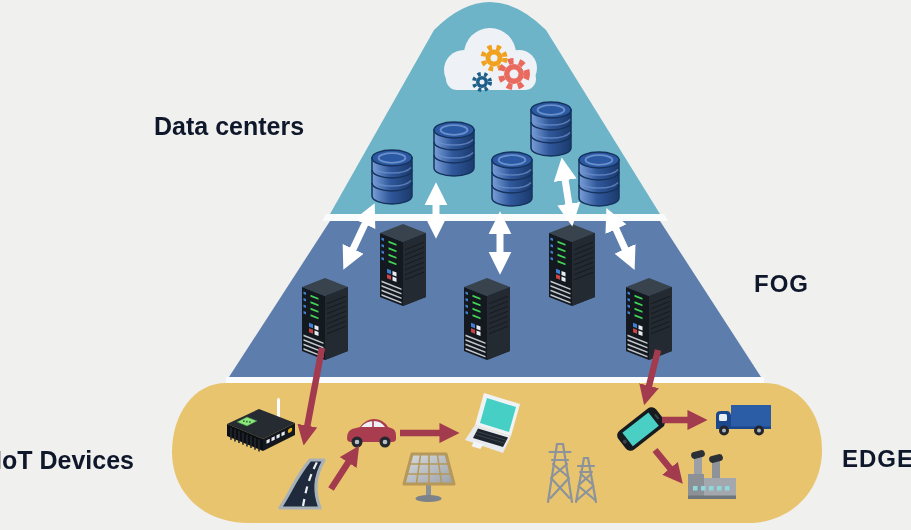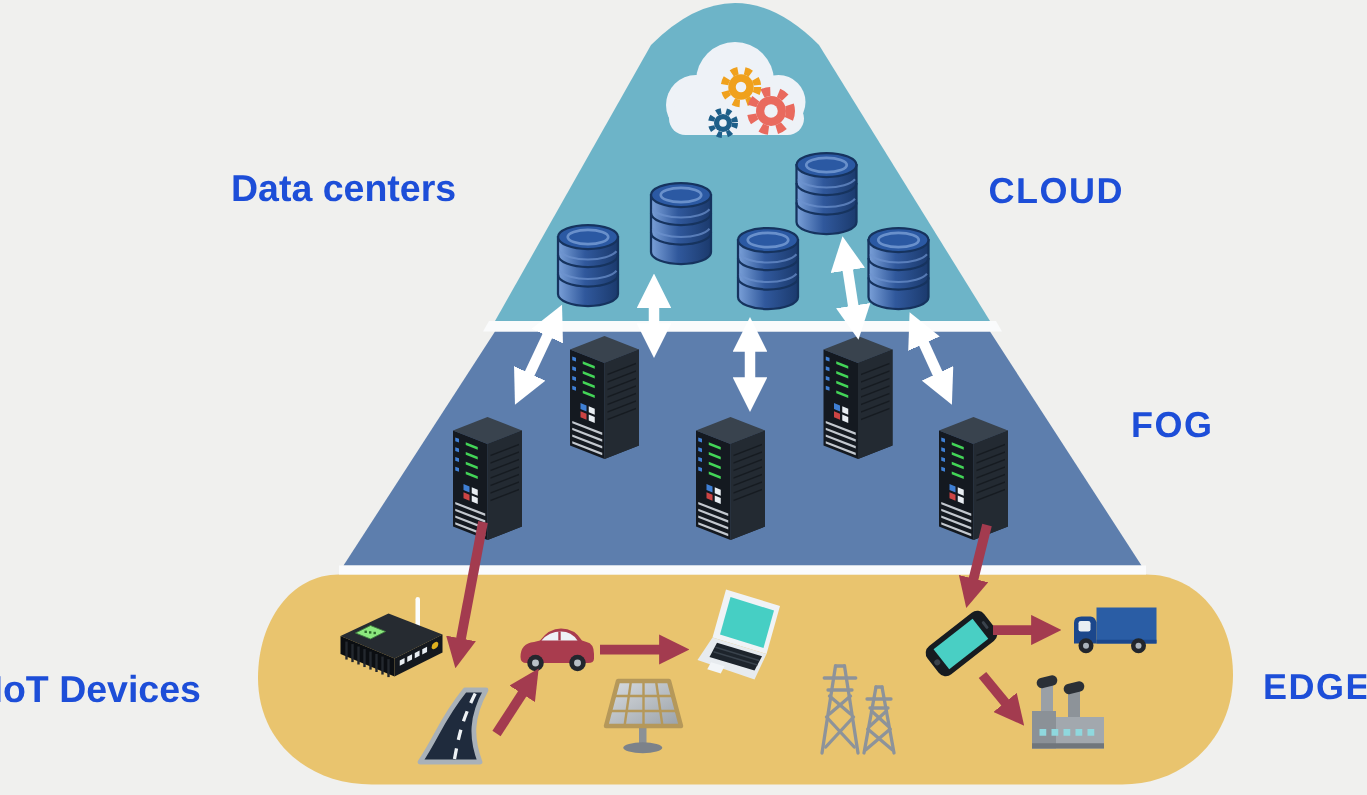--- a/index.html
+++ b/index.html
@@ -1,19 +1,19 @@
 <!DOCTYPE html>
 <html><head>
 <meta charset="utf-8">
 <style>
   html,body{margin:0;padding:0;}
   body{background:#f0f0ee;font-family:"Liberation Sans",sans-serif;}
   .stage{position:relative;width:911px;height:530px;overflow:hidden;background:#f0f0ee;}
   .scene{position:absolute;left:0;top:0;}
-  .lbl{position:absolute;font-weight:bold;color:#1d4ed8;white-space:nowrap;}
+  .lbl{position:absolute;font-weight:bold;color:#0f172a;white-space:nowrap;}
   .lbl.big{font-size:25px;}
   .lbl.caps{font-size:24px;letter-spacing:1px;}
 </style>
 </head>
 <body>
 
 <div class="stage">
 
 <svg class="scene" width="911" height="530" viewBox="0 0 911 530">
   <defs>
@@ -254,18 +254,17 @@
     <line x1="322" y1="348" x2="305" y2="438" marker-end="url(#ah-r)"></line>
     <line x1="331" y1="489" x2="355" y2="452" marker-end="url(#ah-r)"></line>
     <line x1="400" y1="433" x2="452" y2="433" marker-end="url(#ah-r)"></line>
     <line x1="658" y1="350" x2="646" y2="398" marker-end="url(#ah-r)"></line>
     <line x1="662" y1="420" x2="700" y2="420" marker-end="url(#ah-r)"></line>
     <line x1="655" y1="450" x2="678" y2="478" marker-end="url(#ah-r)"></line>
   </g>
 </svg>
 
 <div class="lbl big" style="left:154px;top:112px;">Data centers</div>
-<div class="lbl caps" style="left:659px;top:114px;">CLOUD</div>
 <div class="lbl caps" style="left:754px;top:270px;">FOG</div>
 <div class="lbl big" style="left:-5px;top:446px;">IoT Devices</div>
 <div class="lbl caps" style="left:842px;top:445px;">EDGE</div>
 
 </div>
 
 </body></html>

